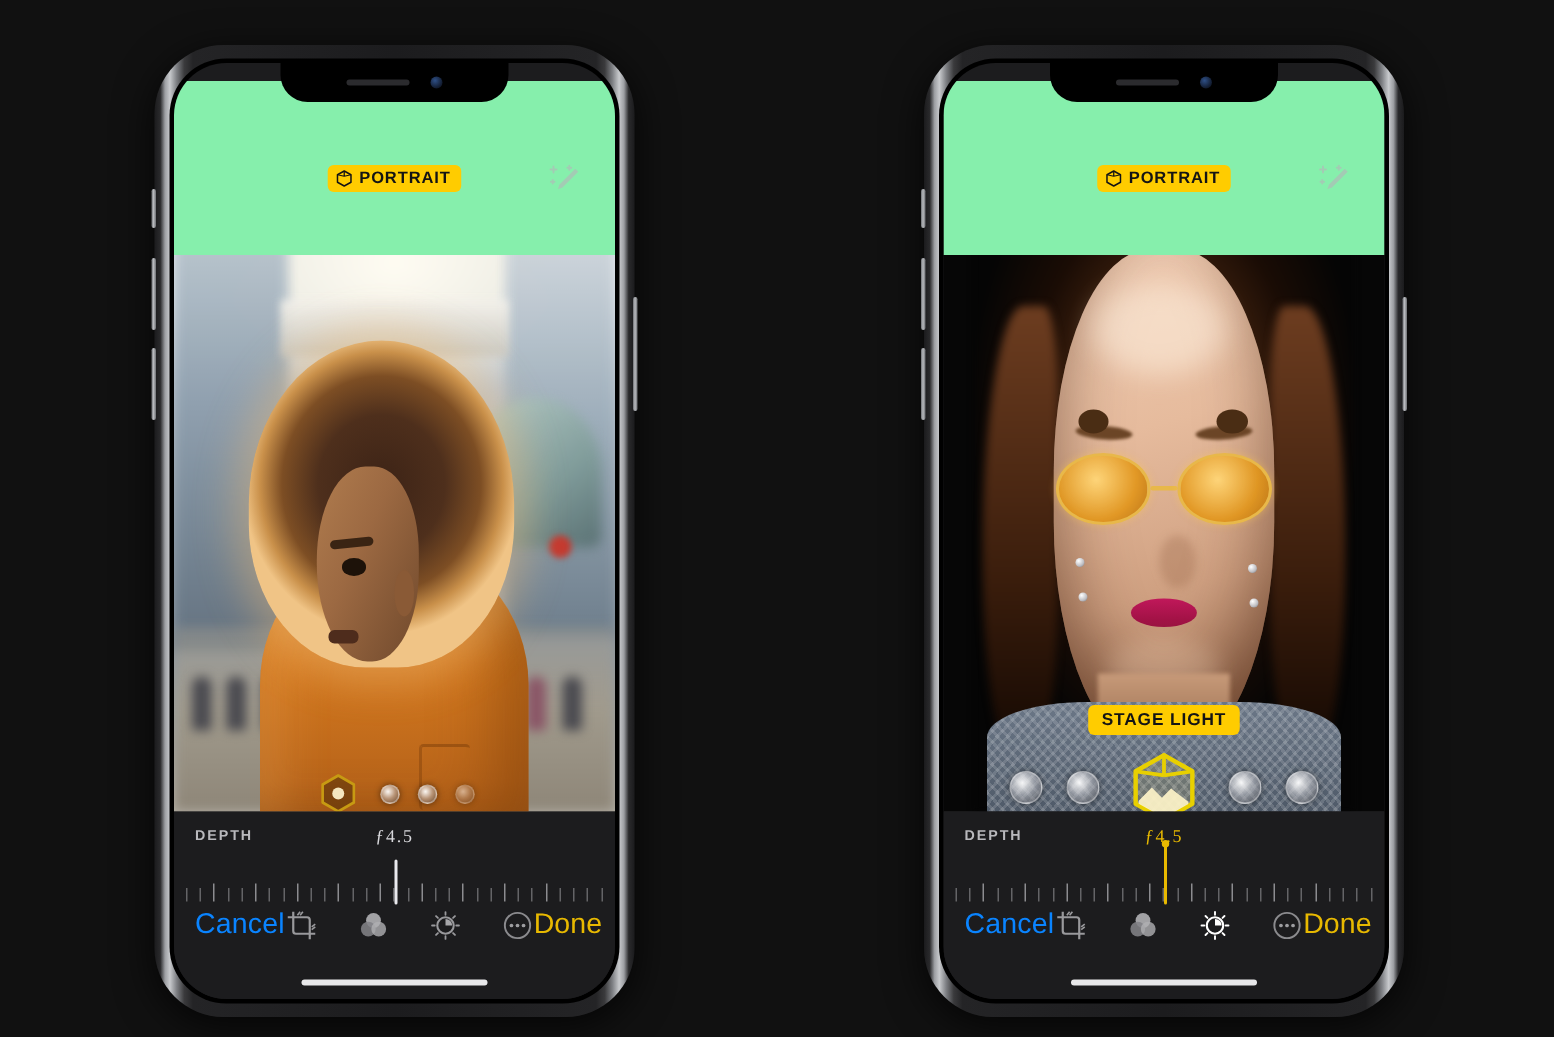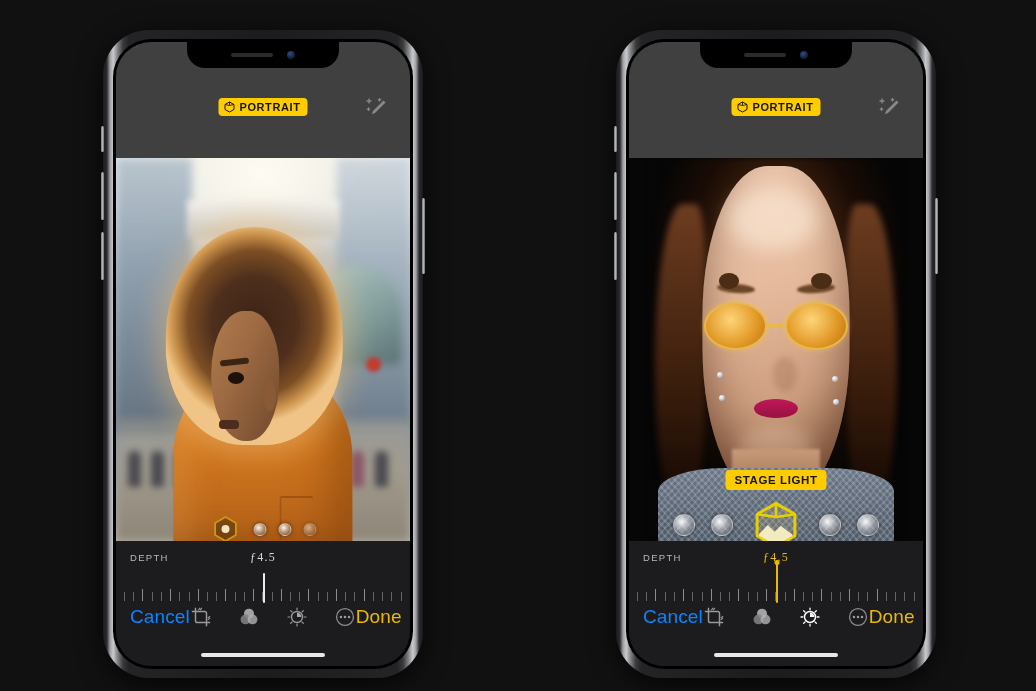--- a/index.html
+++ b/index.html
@@ -86,23 +86,23 @@
   }
   .frontcam {
     width: 8px; height: 8px;
     border-radius: 50%;
     background: radial-gradient(circle at 38% 34%, #2e4f86 0%, #16233c 58%, #07090f 100%);
   }
 
   
   .topbar {
     position: absolute;
-    left: 0; right: 0; top: 0;
+    left: 0; right: 0; top: 12px;
     height: 116px;
-    background: #404040;
+    background: #86efac;
     z-index: 4;
   }
 
   .badge-portrait {
     position: absolute;
     left: 50%;
     transform: translateX(-50%);
     top: 56px;
     background: #FFCC00;
     color: #141414;
@@ -445,21 +445,21 @@
     position: relative;
     height: 26px;
     margin-top: 6px;
   }
   .depth-label {
     position: absolute;
     left: 14px; top: 5px;
     font-size: 9.5px;
     letter-spacing: 1.3px;
     color: #b9b9bd;
-    font-weight: normal;
+    font-weight: bold;
   }
   .depth-value {
     position: absolute;
     left: 50%;
     transform: translateX(-50%);
     top: 3px;
     font-size: 12px;
     letter-spacing: 1.2px;
     color: #d8d8dc;
     font-family: "Liberation Serif", serif;

